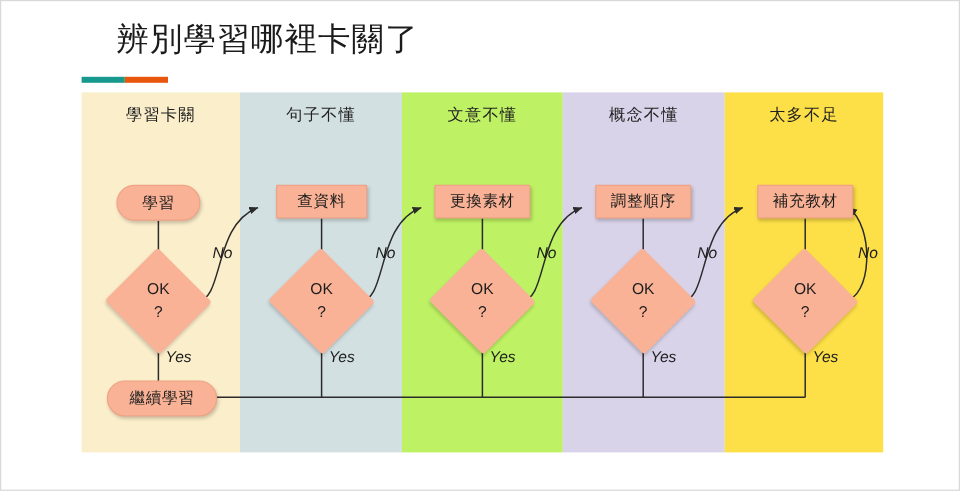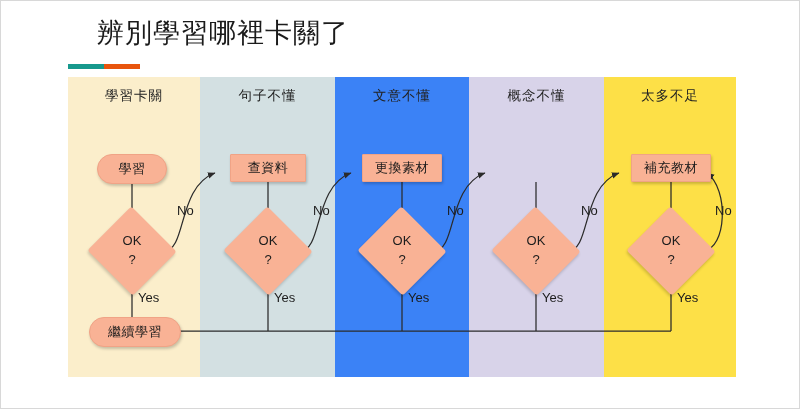--- a/index.html
+++ b/index.html
@@ -98,20 +98,21 @@
     display:flex;flex-direction:column;
     align-items:center;justify-content:center;
     font-size:13px;color:#1c1c1c;
     line-height:1.45;
   }
   .edge-label{
     position:absolute;
     font-size:13px;
     color:#1c1c1c;
     white-space:nowrap;
+    font-style:italic;
   }
 </style>
 </head>
 <body>
 
 <div id="slide">
 
   <div id="title">辨別學習哪裡卡關了</div>
 
   <div id="accent">
@@ -119,21 +120,21 @@
     <div class="seg seg-orange" style="background: rgb(232, 85, 13);"></div>
   </div>
 
   <div id="columns">
     <div class="col" style="background: rgb(251, 238, 203); width: 132px;">
       <div class="col-title">學習卡關</div>
     </div>
     <div class="col" style="background: rgb(211, 224, 226); width: 135px;">
       <div class="col-title">句子不懂</div>
     </div>
-    <div class="col" style="background: #3b82f6; width: 134px;">
+    <div class="col" style="background: #bef264; width: 134px;">
       <div class="col-title">文意不懂</div>
     </div>
     <div class="col" style="background: rgb(216, 211, 233); width: 135px;">
       <div class="col-title">概念不懂</div>
     </div>
     <div class="col" style="background: #fde047; width: 132px;">
       <div class="col-title">太多不足</div>
     </div>
   </div>
 
@@ -167,20 +168,21 @@
       <path d="M567,250 C590,250 580,186 618,172" marker-end="url(#arrow)"></path>
 
       <path d="M702,250 C726,248 728,188 706,172" marker-end="url(#arrow)"></path>
     </g>
   </svg>
 
   <div class="node rect" id="n-act-1" style="background: rgb(249, 178, 149); left: 229px; top: 153px; width: 76px; height: 28px;">查資料</div>
 
   <div class="node pill" id="n-start" style="background: rgb(249, 178, 149); left: 96px; top: 153px; width: 70px; height: 30px;">學習</div>
   <div class="node rect" id="n-act-2" style="background: rgb(249, 178, 149); left: 361px; top: 153px; width: 80px; height: 28px;">更換素材</div>
+  <div class="node rect" id="n-act-3" style="background: rgb(249, 178, 149); left: 495px; top: 153px; width: 80px; height: 28px;">調整順序</div>
   <div class="node rect" id="n-act-4" style="background: rgb(249, 178, 149); left: 630px; top: 153px; width: 80px; height: 28px;">補充教材</div>
 
   <div class="diamond-wrap" id="d-1" style="left: 99px; top: 219px; width: 64px; height: 62px;">
     <div class="diamond-shape" style="background: rgb(249, 178, 149);"></div>
     <div class="diamond-label">
       <span>OK</span>
       <span>?</span>
     </div>
   </div>
   <div class="diamond-wrap" id="d-2" style="left: 235px; top: 219px; width: 64px; height: 62px;">

